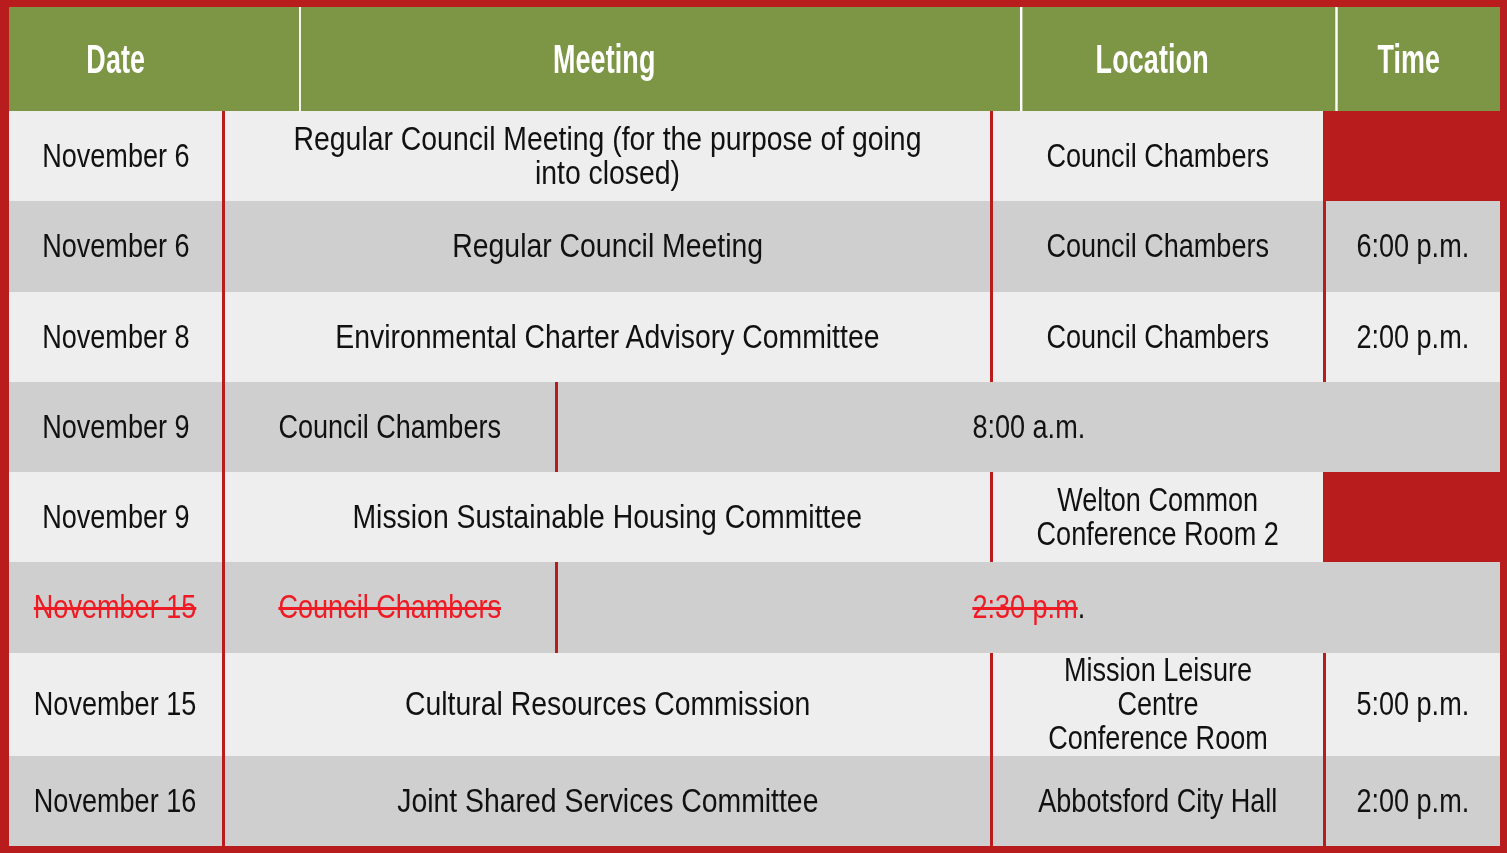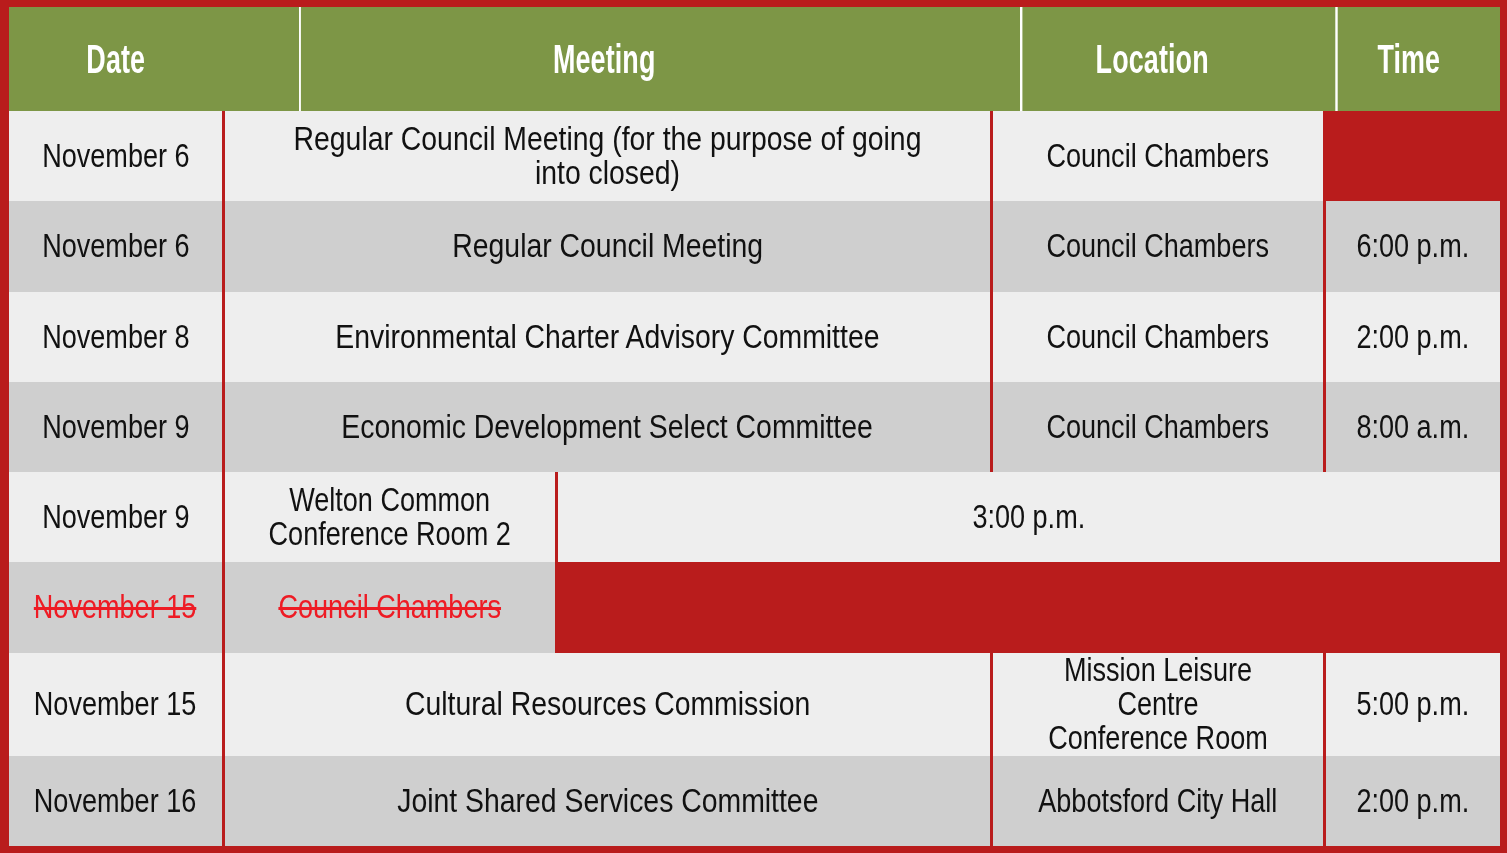--- a/index.html
+++ b/index.html
@@ -150,48 +150,48 @@
           <span class="txt"><span>Council Chambers</span></span>
         </div>
         <div class="cell c-time">
           <span class="txt"><span>2:00 p.m.</span></span>
         </div>
       </div>
       <div class="row alt">
         <div class="cell c-date">
           <span class="txt"><span>November 9</span></span>
         </div>
-        <div class="cell c-meeting wide">
-          <span class="txt"><span>Economic Development Select Committee</span></span>
-        </div>
         <div class="cell c-location">
           <span class="txt"><span>Council Chambers</span></span>
         </div>
         <div class="cell c-time">
           <span class="txt"><span>8:00 a.m.</span></span>
         </div>
       </div>
       <div class="row base">
         <div class="cell c-date">
           <span class="txt"><span>November 9</span></span>
+        </div>
+        <div class="cell c-meeting wide">
+          <span class="txt"><span>Mission Sustainable Housing Committee</span></span>
         </div>
         <div class="cell c-location">
           <span class="txt"><span>Welton Common
 Conference Room 2</span></span>
         </div>
-        <div class="cell c-time">
-          <span class="txt"><span>3:00 p.m.</span></span>
-        </div>
       </div>
       <div class="row alt">
         <div class="cell c-date">
           <span class="txt"><span class="cancel strike">November 15</span></span>
         </div>
         <div class="cell c-location">
           <span class="txt"><span class="cancel strike">Council Chambers</span></span>
+        </div>
+        <div class="cell c-time">
+          <span class="txt"><span class="cancel strike">2:30 p.m</span><span class="tail-dot">.</span></span>
         </div>
       </div>
       <div class="row base">
         <div class="cell c-date">
           <span class="txt"><span>November 15</span></span>
         </div>
         <div class="cell c-meeting wide">
           <span class="txt"><span>Cultural Resources Commission</span></span>
         </div>
         <div class="cell c-location">

